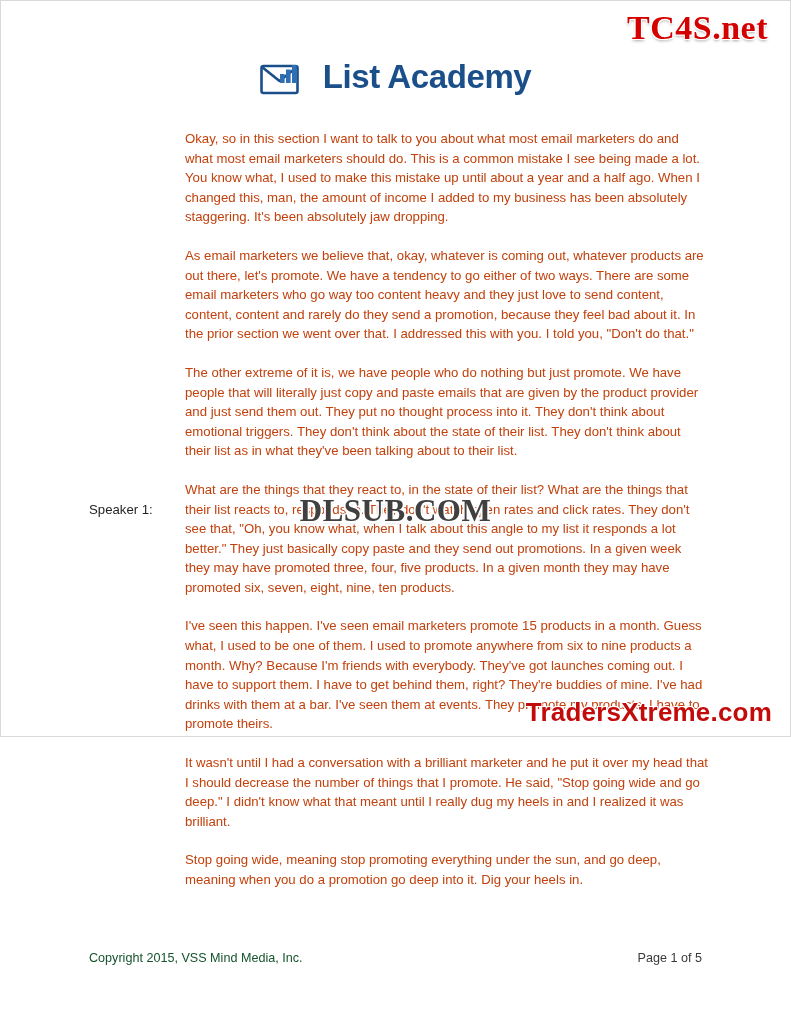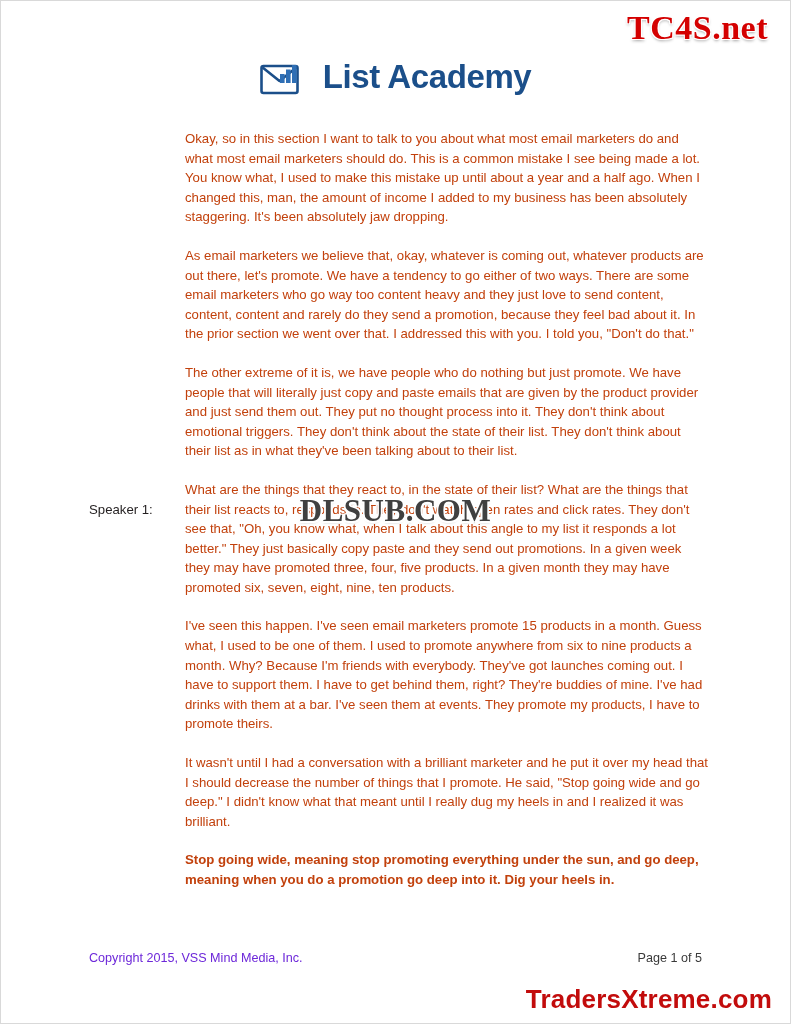--- a/index.html
+++ b/index.html
@@ -13,21 +13,21 @@
     position: relative;
     font-family: "Liberation Sans", sans-serif;
     color: #231f20;
     overflow: hidden;
   }
 
   .page {
     position: absolute;
     left: 0; top: 0;
     width: 791px;
-    height: 1024px;
+    height: 737px;
     background: #ffffff;
     border: 1px solid #d9d9d9;
     box-sizing: border-box;
   }
 
   
   .tc4s-watermark {
     position: absolute;
     right: 22px;
     top: 8px;
@@ -92,21 +92,21 @@
   .paragraphs {
     flex: 1 1 auto;
   }
   .para {
     font-size: 13.2px;
     line-height: 19.6px;
     color: #c2410c;
     margin: 0 0 19px 0;
     text-align: left;
   }
-  .para:last-child { margin-bottom: 0; font-weight: bold; }
+  .para:last-child { margin-bottom: 0; }
 
   
   .dlsub-watermark {
     position: absolute;
     left: 50%;
     top: 492px;
     transform: translateX(-50%);
     font-family: "Liberation Serif", serif;
     font-weight: bold;
     font-size: 31px;
@@ -128,21 +128,21 @@
     position: absolute;
     left: 88px;
     right: 88px;
     top: 950px;
     display: flex;
     justify-content: space-between;
     align-items: baseline;
     font-size: 12.6px;
     color: #7a7a7a;
   }
-  .footer .copyright { color: #6d28d9; }
+  .footer .copyright { color: #14532d; }
   .footer .pagenum { color: #3a3a3a; }
 
   .txm-watermark {
     position: absolute;
     right: 18px;
     bottom: 8px;
     font-family: Liberation Sans, sans-serif;
     font-weight: bold;
     font-size: 26px;
     color: #c20c0c;

